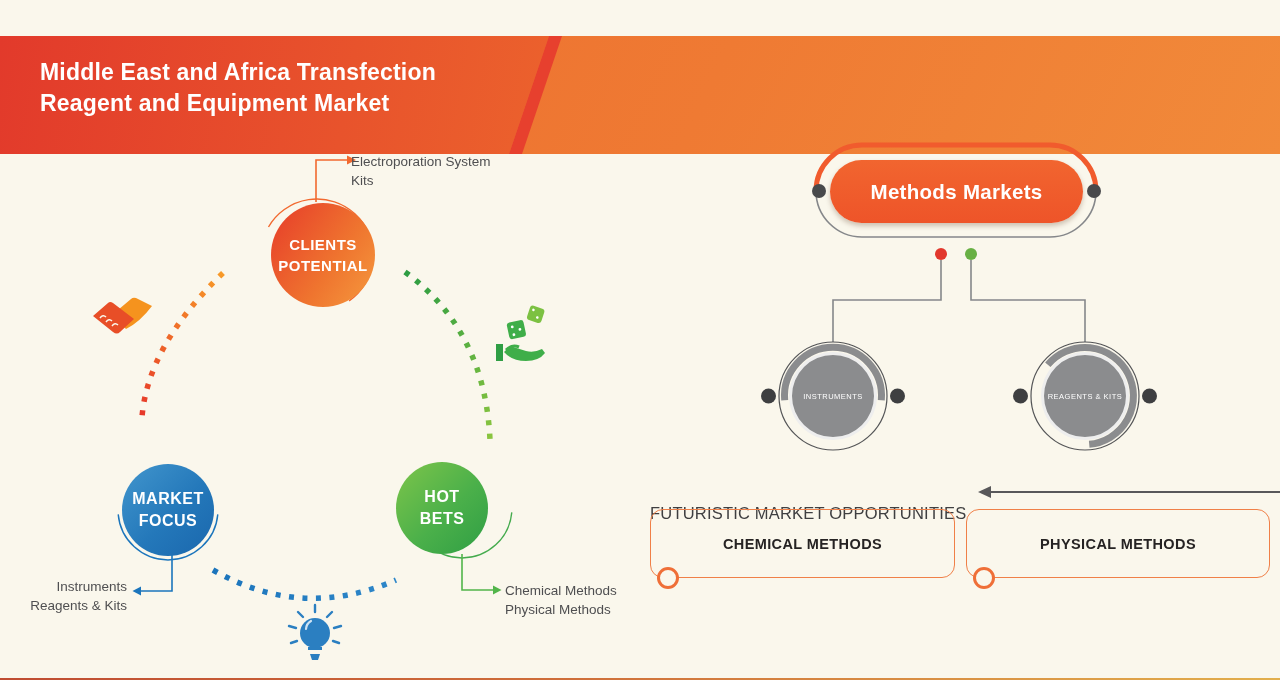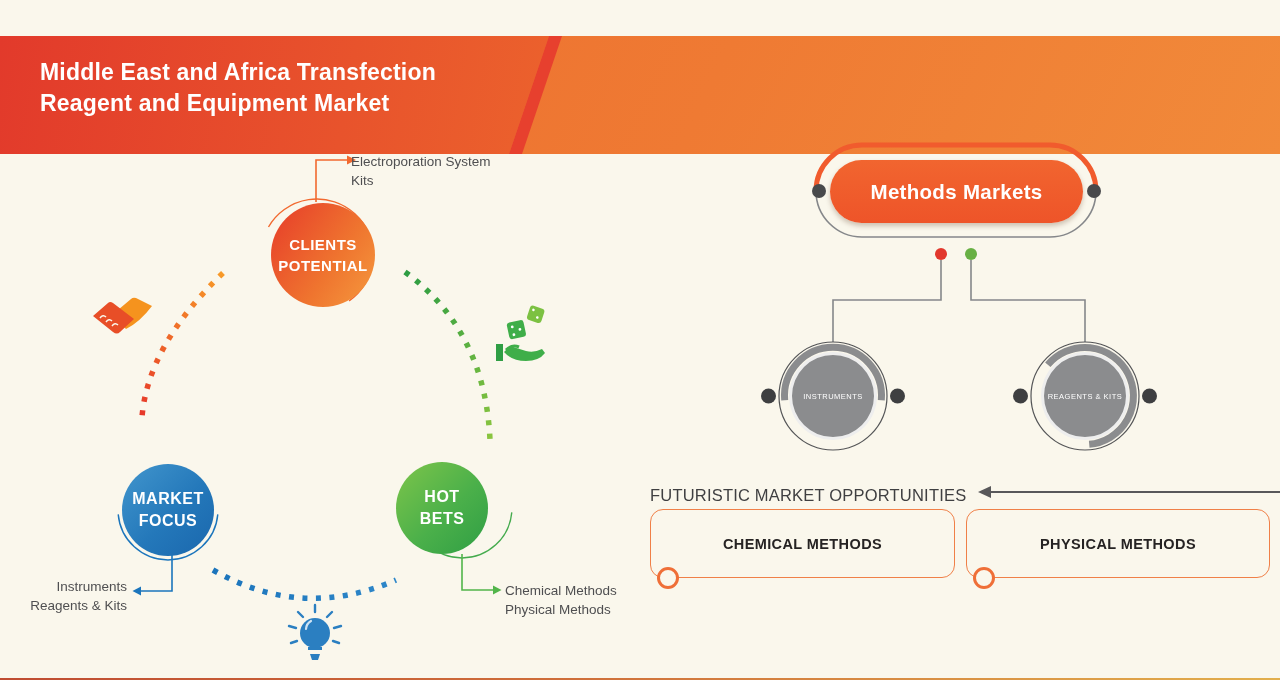--- a/index.html
+++ b/index.html
@@ -42,21 +42,21 @@
              color:#fff; font-weight:bold; font-size:20.5px; letter-spacing:0.3px; }
 
   .gray-node { position:absolute; width:88px; height:88px; border-radius:50%;
                background:#8b8c8e; border:3px solid rgba(255,255,255,0.85);
                display:flex; align-items:center; justify-content:center; text-align:center;
                color:#fff; font-size:7.5px; letter-spacing:0.5px; }
   .gray-node.instruments { left:789px; top:352px; }
   .gray-node.reagents { left:1041px; top:352px; }
 
   
-  .opp-heading { position:absolute; left:650px; top:486px; font-size:16.5px; color:#3f3f41; letter-spacing:0.2px; }
+  .opp-heading { position:absolute; left:650px; top:504px; font-size:16.5px; color:#3f3f41; letter-spacing:0.2px; }
   .opp-box { position:absolute; top:509px; height:69px; border:1.6px solid #f08048; border-radius:13px;
              display:flex; align-items:center; justify-content:center;
              font-weight:bold; font-size:14.5px; color:#262323; letter-spacing:0.4px; }
   .opp-box.chemical { left:650px; width:305px; }
   .opp-box.physical { left:966px; width:304px; }
   .opp-ring { position:absolute; left:6px; bottom:-12px; width:22px; height:22px; border-radius:50%;
               border:3px solid #ef6f38; background:#faf7ec; }
 
   
   .bottom-line { position:absolute; left:0; right:0; bottom:0; height:2.5px;

